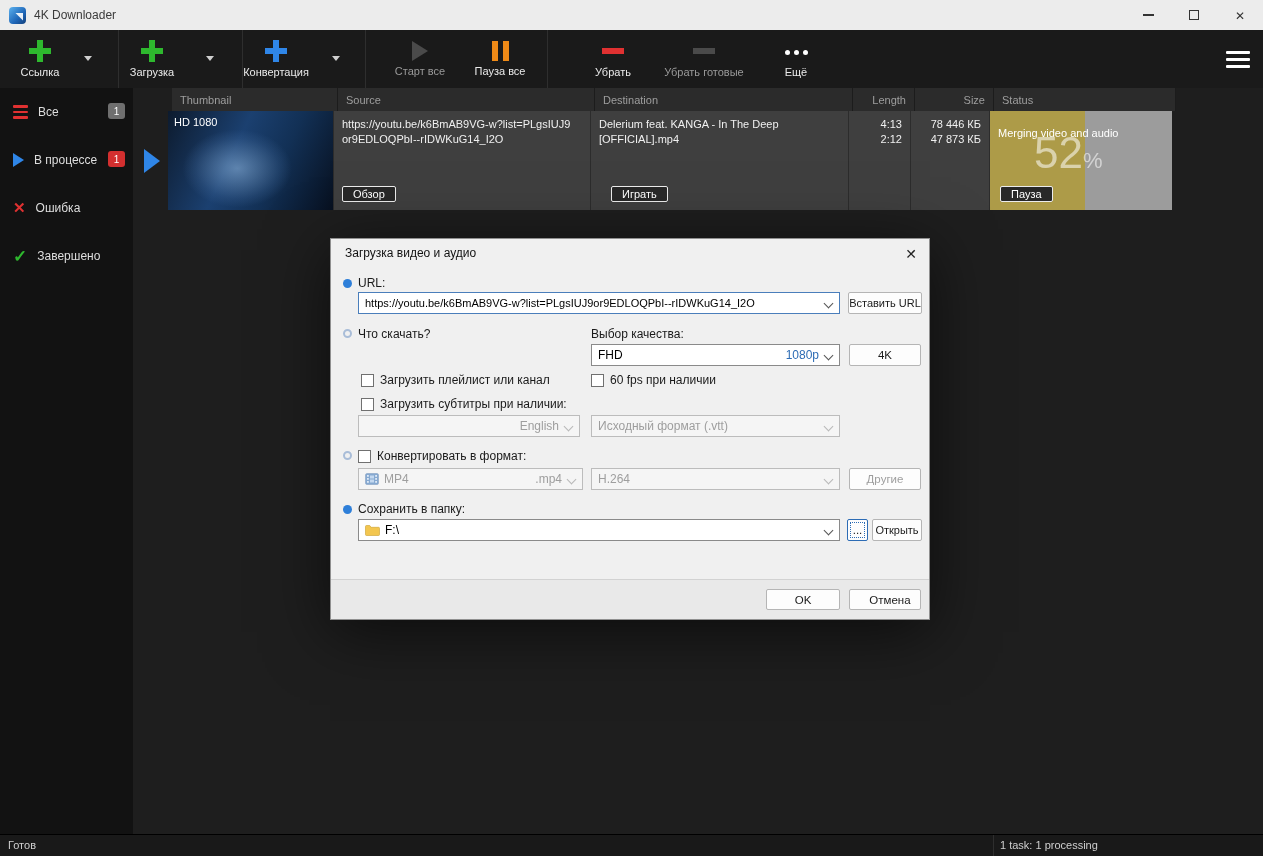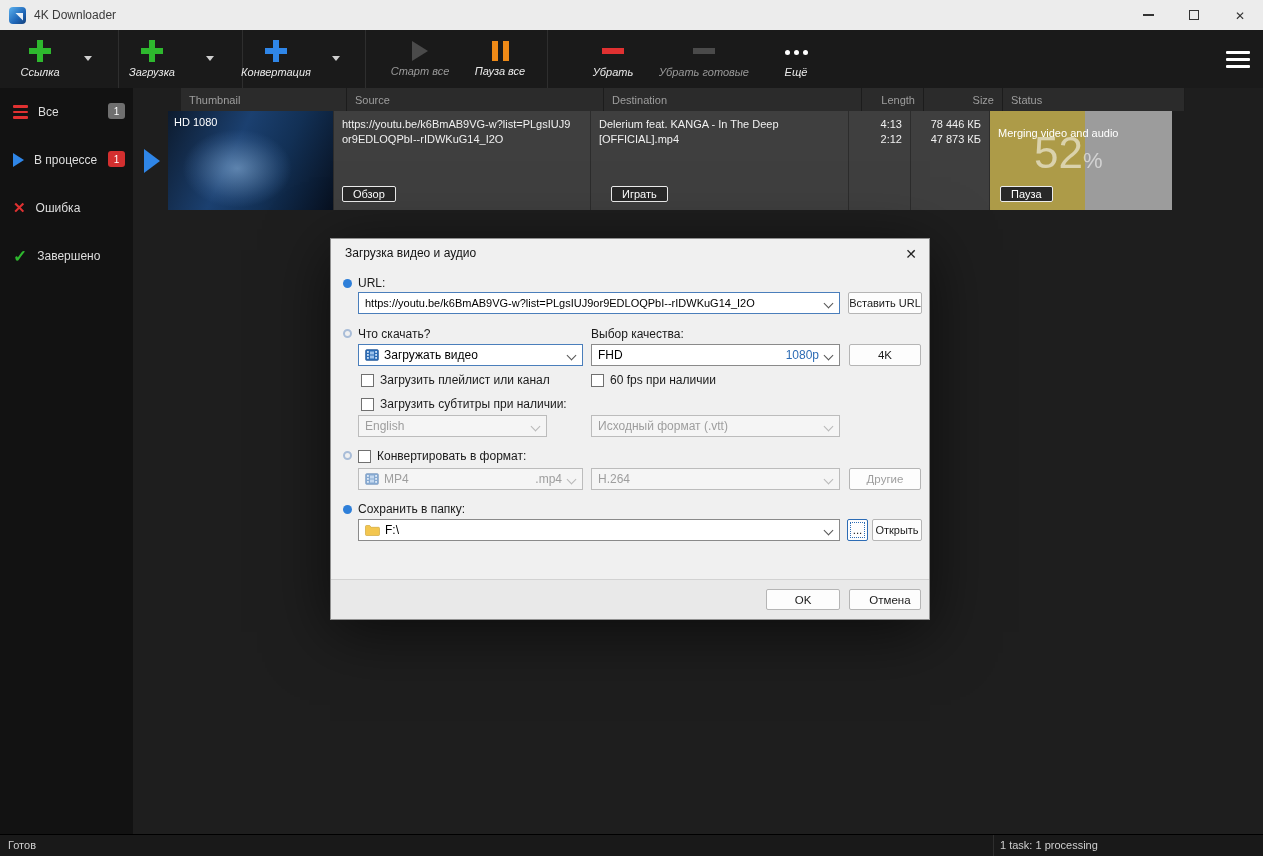--- a/index.html
+++ b/index.html
@@ -15,21 +15,21 @@
   .win-title { margin-left:8px; font-size:12px; color:#3a3a3a; }
   .win-controls { margin-left:auto; display:flex; height:30px; }
   .win-btn { width:46px; height:30px; display:flex; align-items:center; justify-content:center; }
   .win-min-glyph { width:11px; height:1.5px; background:#333; }
   .win-max-glyph { width:10px; height:10px; border:1.2px solid #333; }
   .win-close-glyph::before { content:"✕"; font-size:12px; color:#333; }
 
   
   .toolbar { position:absolute; left:0; top:30px; width:1263px; height:58px; background:#1a1a1a; }
   .tbtn { position:absolute; top:0; height:58px; display:flex; flex-direction:column; align-items:center; justify-content:center; gap:4px; }
-  .tbtn .tlabel { font-size:11px; color:#eaeaea; white-space:nowrap;font-style:italic; }
+  .tbtn .tlabel { font-size:11px; color:#eaeaea; white-space:nowrap; }
   .tbtn.disabled .tlabel { color:#9a9a9a; }
   .icon-plus { position:relative; width:22px; height:22px; }
   .icon-plus::before { content:""; position:absolute; left:0; top:8px; width:22px; height:6px; background:var(--c); }
   .icon-plus::after  { content:""; position:absolute; left:8px; top:0; width:6px; height:22px; background:var(--c); }
   .icon-play-lg { width:0; height:0; border-top:10px solid transparent; border-bottom:10px solid transparent; border-left:16px solid var(--c); }
   .icon-pause { display:flex; gap:5px; }
   .icon-pause i { width:6px; height:20px; background:var(--c); }
   .icon-minus { width:22px; height:6px; background:var(--c); margin:8px 0; }
   .icon-dots { display:flex; gap:4px; margin:9px 0 7px; }
   .icon-dots i { width:5px; height:5px; border-radius:50%; background:#fff; }
@@ -46,21 +46,21 @@
   .icon-list i { height:2.5px; background:#e03131; border-radius:1px; }
   .icon-play-sm { width:0; height:0; border-top:7px solid transparent; border-bottom:7px solid transparent; border-left:11px solid #2f86e8; }
   .icon-check::before { content:"✓"; color:#2eb82e; font-size:17px; font-weight:bold; }
   .icon-cross::before { content:"✕"; color:#e03131; font-size:15px; font-weight:bold; }
   .side-badge { position:absolute; right:8px; top:15px; min-width:17px; height:16px; border-radius:3px;
                 display:flex; align-items:center; justify-content:center; font-size:10px; color:#fff; padding:0 3px; }
   .badge-gray { background:#6f6f6f; }
   .badge-red { background:#d32f2f; }
 
   
-  .thead { position:absolute; left:181px; top:88px; width:1004px; height:23px; background:#2b2b2b; }
+  .thead { position:absolute; left:172px; top:88px; width:1004px; height:23px; background:#2b2b2b; }
   .th { position:absolute; top:0; height:23px; font-size:11px; color:#9e9e9e; display:flex; align-items:center;
         padding:0 8px; border-right:1px solid #1c1c1c; }
   .th.right { justify-content:flex-end; }
   .trow { position:absolute; left:168px; top:111px; width:1004px; height:99px; background:#3f3f3f; }
   .td { position:absolute; top:0; height:99px; border-right:1px solid #2c2c2c; overflow:hidden; }
   .thumb { background:
       radial-gradient(ellipse 70px 50px at 42% 58%, rgba(150,190,230,.55), rgba(70,110,160,.25) 60%, transparent 78%),
       linear-gradient(115deg,#0d1b2e 0%,#1b4070 40%,#123055 65%,#07101f 100%); }
   .thumb-label { position:absolute; left:6px; top:5px; font-size:11px; color:#fff; }
   .cell-text { font-size:11px; color:#f0f0f0; line-height:1.4; padding:6px 8px; word-break:break-all; }
@@ -264,37 +264,20 @@
   <div class="combo focus" style="left:27px;top:53px;width:482px;font-size:11px;">
     <span class="grow" style="overflow:hidden;">https://youtu.be/k6BmAB9VG-w?list=PLgsIUJ9or9EDLOQPbI--rIDWKuG14_I2O</span>
     <span class="cv"></span>
   </div>
   <div class="dbtn" style="left:517px;top:53px;width:74px;font-size:11px;">Вставить URL</div>
 
   <span class="bullet hollow" style="top:90px;"></span>
   <div class="dlabel" style="left:27px;top:88px;">Что скачать?</div>
   <div class="dlabel" style="left:260px;top:88px;">Выбор качества:</div>
 
-  <div class="combo focus" style="left:27px;top:105px;width:225px;">
-    <span class="mini-icon">
-      <svg width="14" height="14" viewBox="0 0 14 14">
-          <rect x="0.5" y="1.5" width="13" height="11" rx="1.5" fill="#2d6cb5" stroke="#1b4f8f" stroke-width="0.5"></rect>
-          <rect x="2" y="3" width="1.8" height="1.8" fill="#cfe3f8"></rect>
-          <rect x="2" y="6" width="1.8" height="1.8" fill="#cfe3f8"></rect>
-          <rect x="2" y="9" width="1.8" height="1.8" fill="#cfe3f8"></rect>
-          <rect x="10.2" y="3" width="1.8" height="1.8" fill="#cfe3f8"></rect>
-          <rect x="10.2" y="6" width="1.8" height="1.8" fill="#cfe3f8"></rect>
-          <rect x="10.2" y="9" width="1.8" height="1.8" fill="#cfe3f8"></rect>
-          <rect x="5" y="3.5" width="4" height="3" fill="#9cc2ec"></rect>
-          <rect x="5" y="7.5" width="4" height="3" fill="#9cc2ec"></rect>
-        </svg>
-    </span>
-    <span class="grow">Загружать видео</span>
-    <span class="cv"></span>
-  </div>
   <div class="combo" style="left:260px;top:105px;width:249px;">
     <span>FHD</span>
     <span class="grow"></span>
     <span class="res-blue">1080p</span>
     <span class="cv"></span>
   </div>
   <div class="dbtn" style="left:518px;top:105px;width:72px;">4K</div>
 
   <label class="check" style="left:30px;top:134px;">
     <span class="cb"></span>
@@ -302,21 +285,21 @@
   </label>
   <label class="check" style="left:260px;top:134px;">
     <span class="cb"></span>
     <span>60 fps при наличии</span>
   </label>
   <label class="check" style="left:30px;top:158px;">
     <span class="cb"></span>
     <span>Загрузить субтитры при наличии:</span>
   </label>
 
-  <div class="combo disabled" style="left:27px;top:176px;width:189px;">
+  <div class="combo disabled" style="left:27px;top:176px;width:222px;text-align:right;">
     <span class="grow">English</span>
     <span class="cv"></span>
   </div>
   <div class="combo disabled" style="left:260px;top:176px;width:249px;">
     <span class="grow">Исходный формат (.vtt)</span>
     <span class="cv"></span>
   </div>
 
   <span class="bullet hollow" style="top:212px;"></span>
   <label class="check" style="left:27px;top:210px;">

